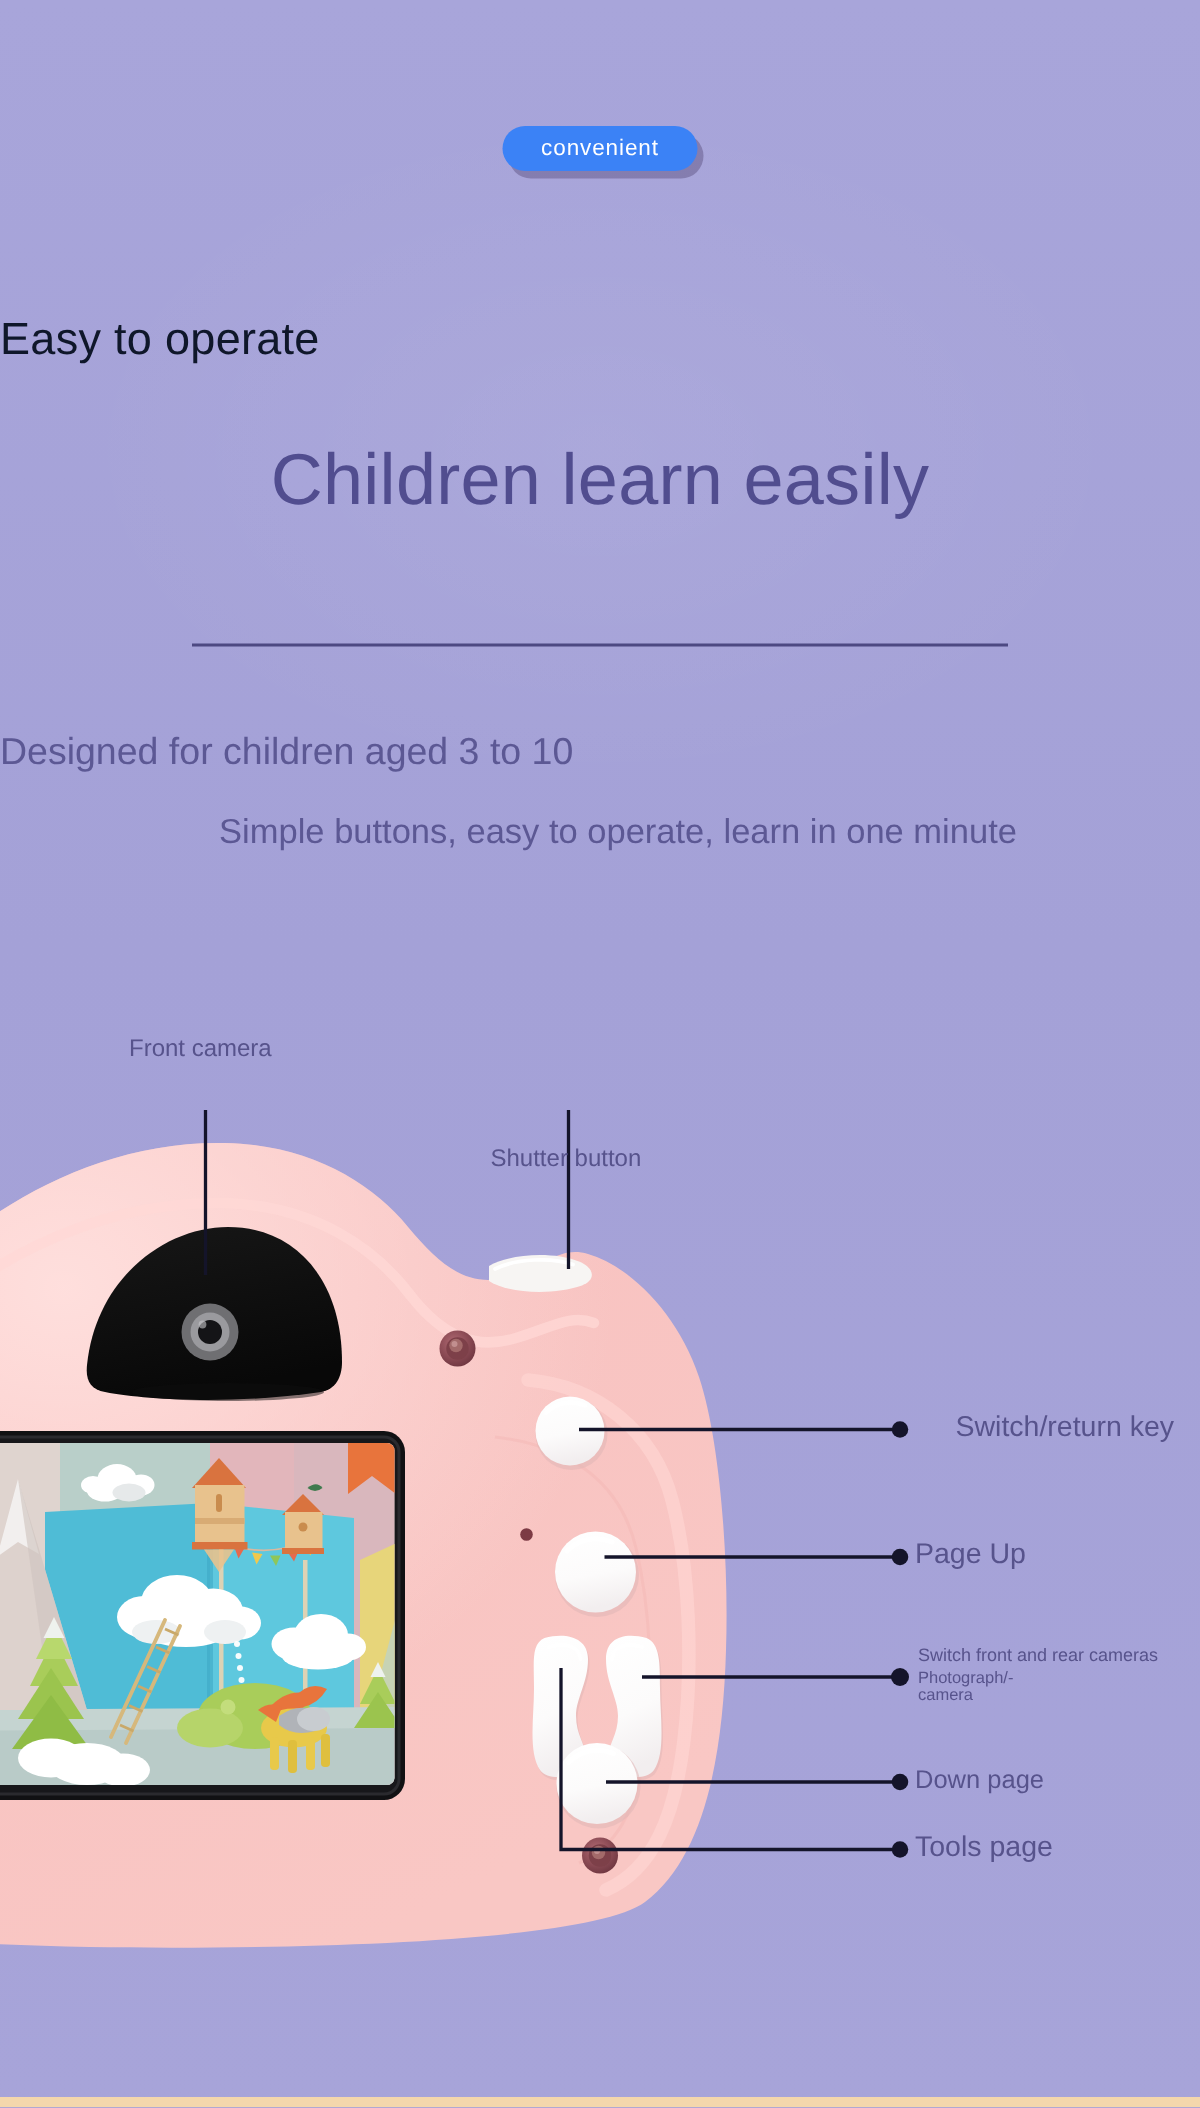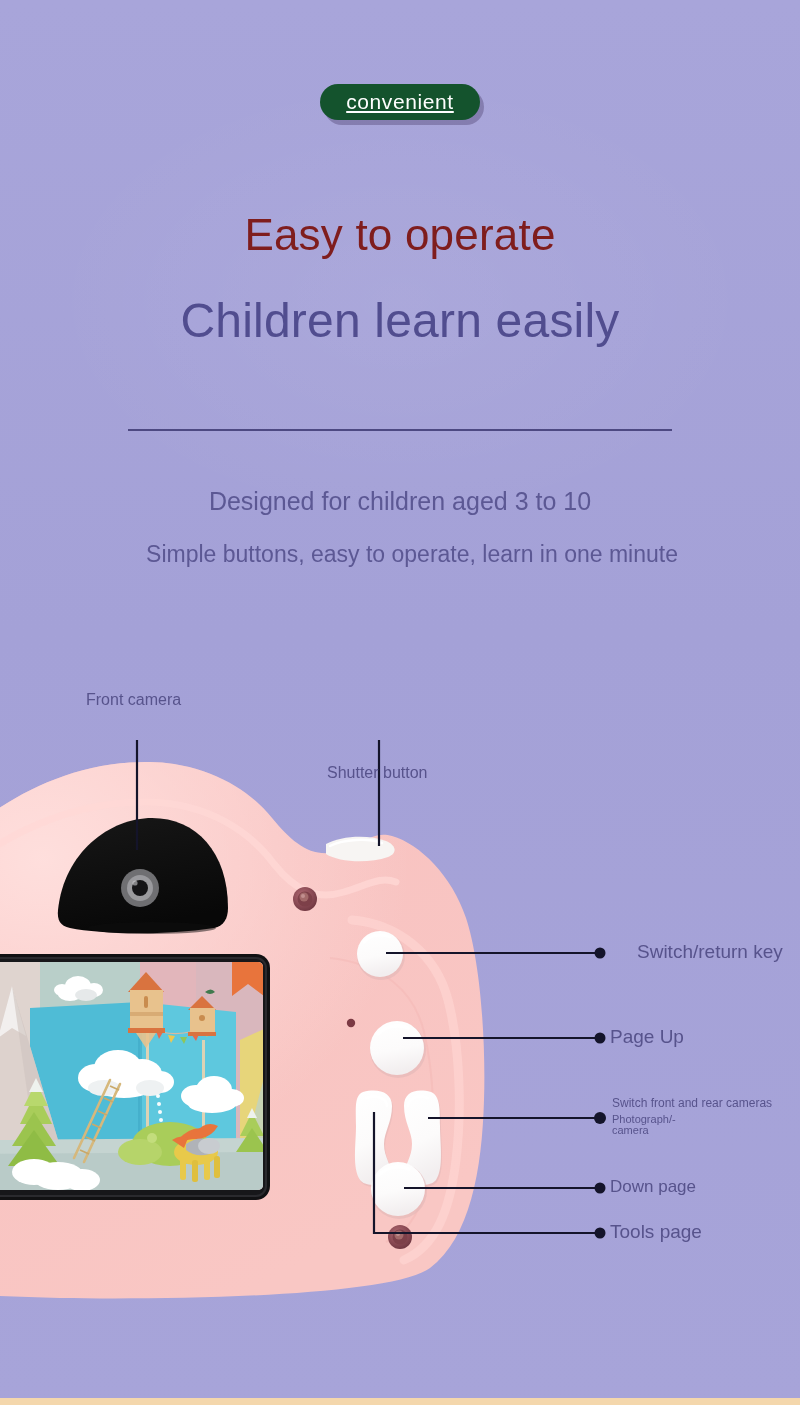--- a/index.html
+++ b/index.html
@@ -37,39 +37,38 @@
   
   .badge-wrap {
     position: absolute;
     left: 0; right: 0;
     top: 84px;
     display: flex;
     justify-content: center;
   }
   .badge {
     position: relative;
-    background: #14532d;
+    background: #3b82f6;
     color: #ffffff;
-    font-size: 21px;
+    font-size: 15px;
     letter-spacing: 0.6px;
     padding: 7px 26px 8px;
     border-radius: 20px;
     box-shadow: 4px 5px 0 rgba(60,45,90,0.33);
     line-height: 1;
-    text-decoration: underline;
   }
 
   
   .h1 {
     position: absolute;
     left: 0; right: 0;
     top: 210px;
-    text-align: center;
-    font-size: 44px;
-    color: #7f1d1d;
+    text-align: left;
+    font-size: 30px;
+    color: #0f172a;
     letter-spacing: 0.2px;
   }
   .h2 {
     position: absolute;
     left: 0; right: 0;
     top: 293px;
     text-align: center;
     font-size: 48px;
     color: #514d8f;
     letter-spacing: 0.2px;
@@ -79,21 +78,20 @@
     left: 128px;
     top: 429px;
     width: 544px;
     height: 2px;
     background: #4d4982;
   }
   .sub1 {
     position: absolute;
     left: 0; right: 0;
     top: 487px;
-    text-align: center;
     font-size: 25px;
     color: #5c5894;
   }
   .sub2 {
     position: absolute;
     left: 0; right: 0;
     top: 541px;
     text-align: center;
     font-size: 23px;
     color: #5c5894;

